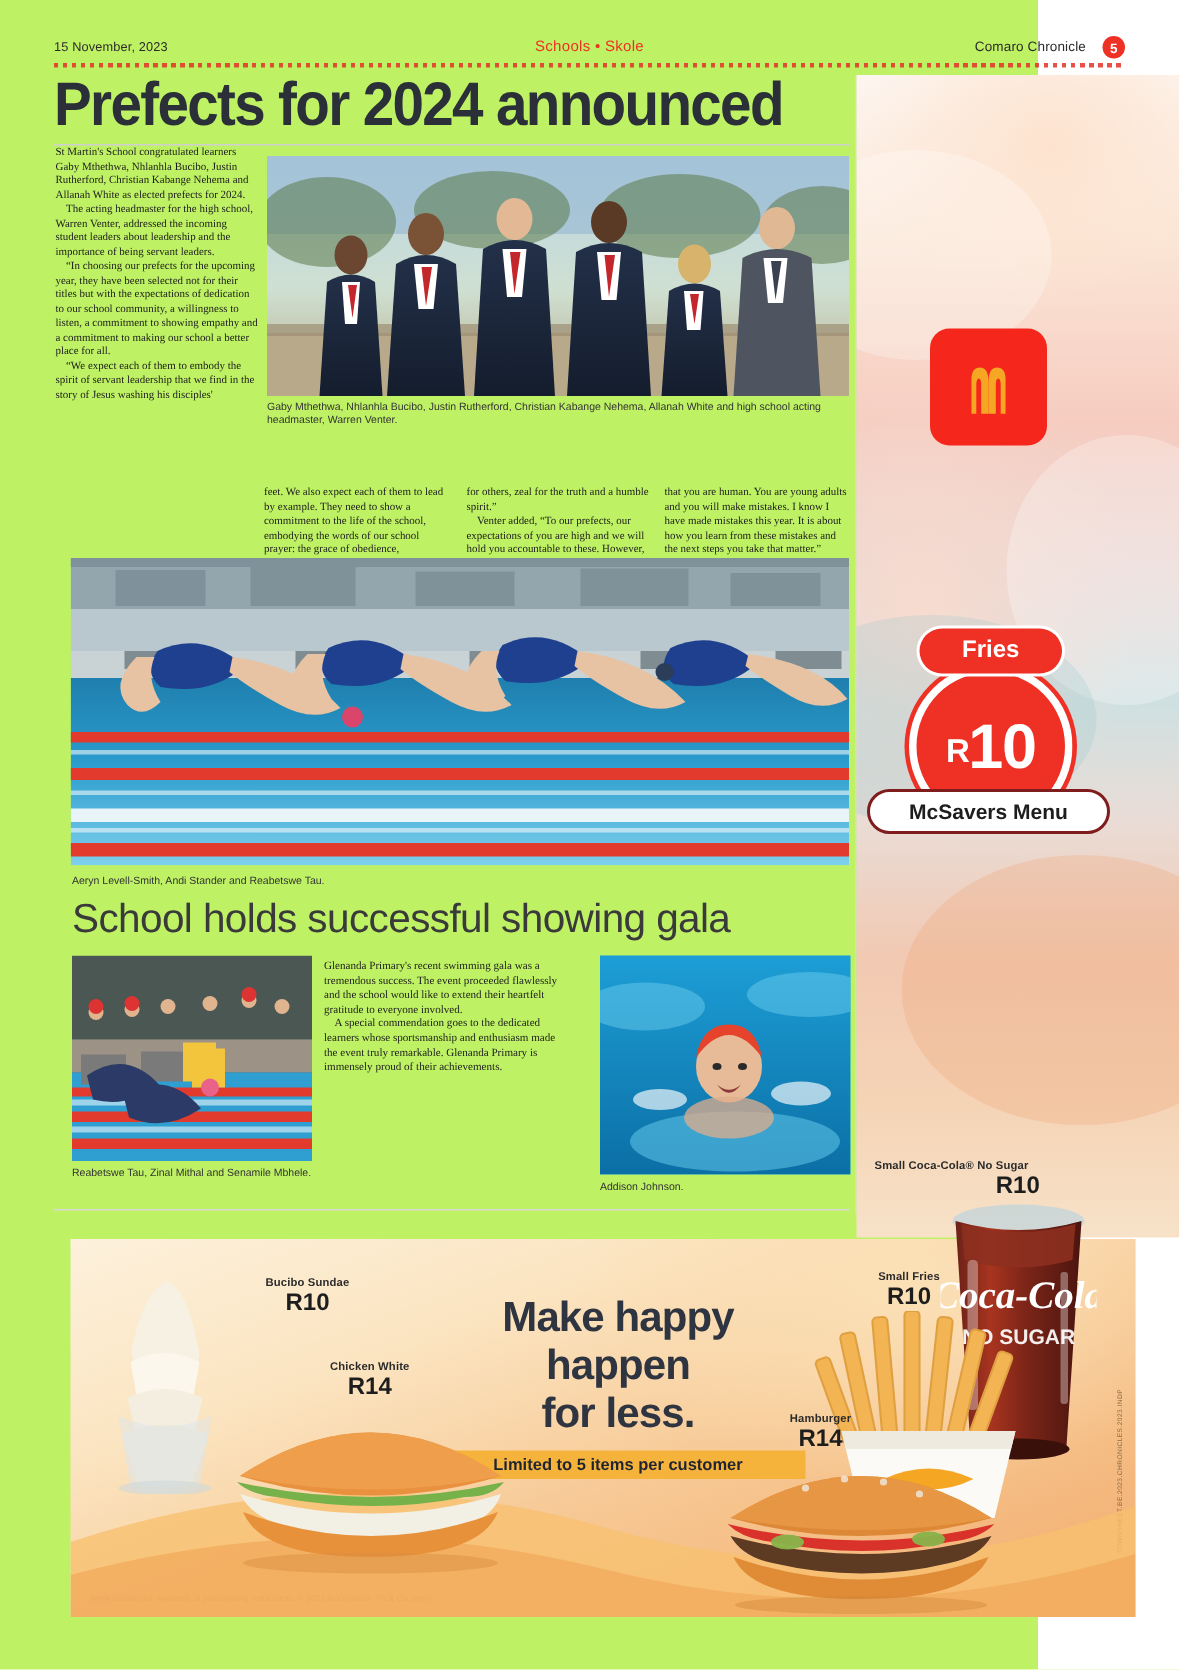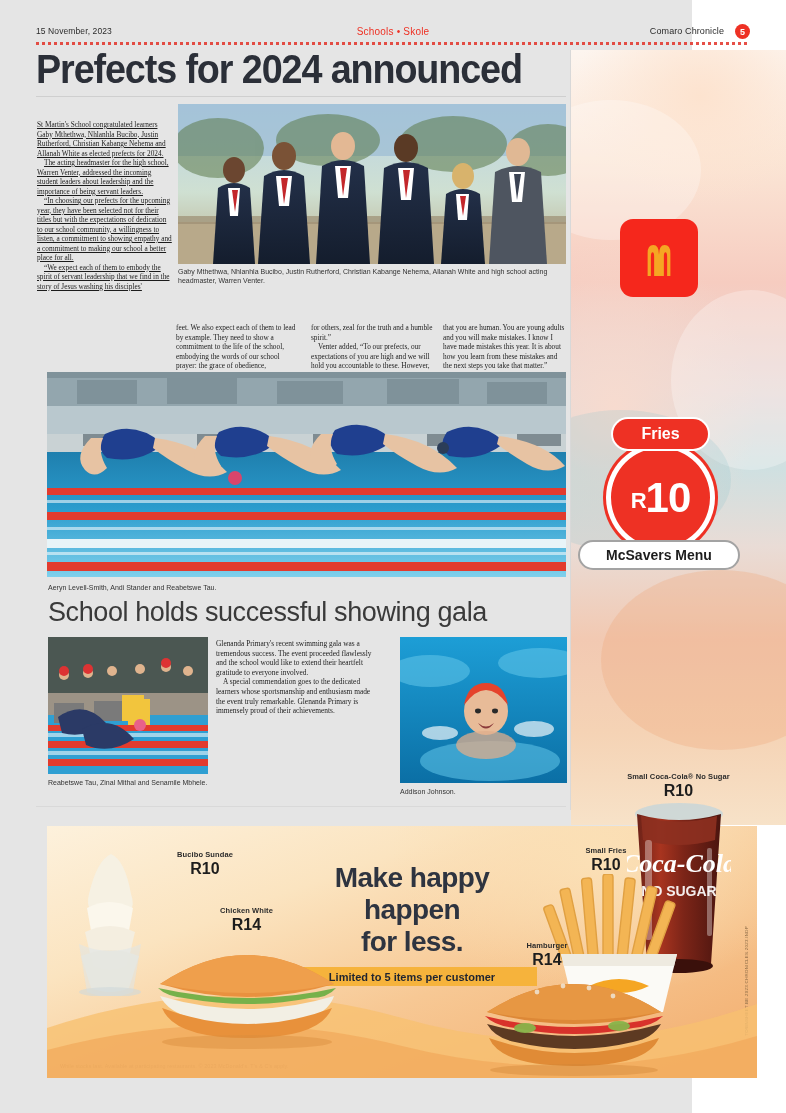--- a/index.html
+++ b/index.html
@@ -2,21 +2,21 @@
 <html><head>
 <meta charset="utf-8">
 <style>
   * { box-sizing: border-box; margin: 0; padding: 0; }
   html, body {
     width: 786px; height: 1113px;
     background: #ffffff;
     font-family: "Liberation Sans", sans-serif;
     overflow: hidden;
   }
-  .page { position: relative; width: 692px; height: 1113px; background: #e5e5e5; }
+  .page { position: relative; width: 692px; height: 1113px; background: #bef264; }
 
   
   .masthead {
     position: absolute; left: 0; top: 0; width: 786px; height: 46px;
   }
   .masthead .date {
     position: absolute; left: 36px; top: 26px;
     font-size: 8.5px; color: #2b2b2b; letter-spacing: .1px;
   }
   .masthead .section {
@@ -63,21 +63,21 @@
   
   .col {
     position: absolute;
     font-family: "Liberation Serif", serif;
     font-size: 7.3px; line-height: 9.5px;
     color: #1c1c1c; text-align: left;
   }
   .col p { margin: 0; }
   .col p + p { text-indent: 7px; }
 
-  .col1 { left: 37px; top: 120px; width: 136px; text-decoration: underline; }
+  .col1 { left: 37px; top: 96px; width: 136px; }
 
   .c2 { left: 176px; top: 323px; width: 126px; }
   .c3 { left: 311px; top: 323px; width: 126px; }
   .c4 { left: 443px; top: 323px; width: 124px; }
 
   
   .photo-prefects {
     position: absolute; left: 178px; top: 104px; width: 388px; height: 160px;
     overflow: hidden;
     background: linear-gradient(#9cc3dd, #cbd9c6);
@@ -156,31 +156,31 @@
     box-shadow: inset 0 0 0 5px #fff, 0 0 0 3px #ee3124;
     display: flex; align-items: center; justify-content: center;
     z-index: 2;
   }
   .r10-circle .r10 {
     color: #fff; font-weight: bold; font-size: 42px; letter-spacing: -1px;
   }
   .r10-circle .r10 .rsym { font-size: 22px; vertical-align: 4px; }
 
   .mcsavers {
-    position: absolute; left: 578px; top: 540px; width: 162px; height: 30px;
-    border-radius: 16px; background: #fff; border: 2px solid #a3a3a3;
+    position: absolute; left: 578px; top: 526px; width: 162px; height: 30px;
+    border-radius: 16px; background: #fff; border: 2px solid #7f1d1d;
     display: flex; align-items: center; justify-content: center;
     font-weight: bold; font-size: 14px; color: #1d1d1d;
     z-index: 4;
   }
 
   .coke-label {
     position: absolute; left: 571px; top: 772px; width: 215px;
-    text-align: center; font-size: 7.5px; font-weight: bold; color: #2b2b2b;
-    letter-spacing: .1px; z-index: 5;
+    text-align: left; font-size: 7.5px; font-weight: bold; color: #2b2b2b;
+    letter-spacing: .1px; z-index: 5; padding-left: 12px;
   }
   .coke-price {
     position: absolute; left: 571px; top: 782px; width: 215px;
     text-align: center; font-size: 16px; font-weight: bold; color: #1d1d1d;
     z-index: 5;
   }
   
   .coke-glass {
     position: absolute; left: 627px; top: 800px; width: 104px; height: 175px;
     z-index: 4;

